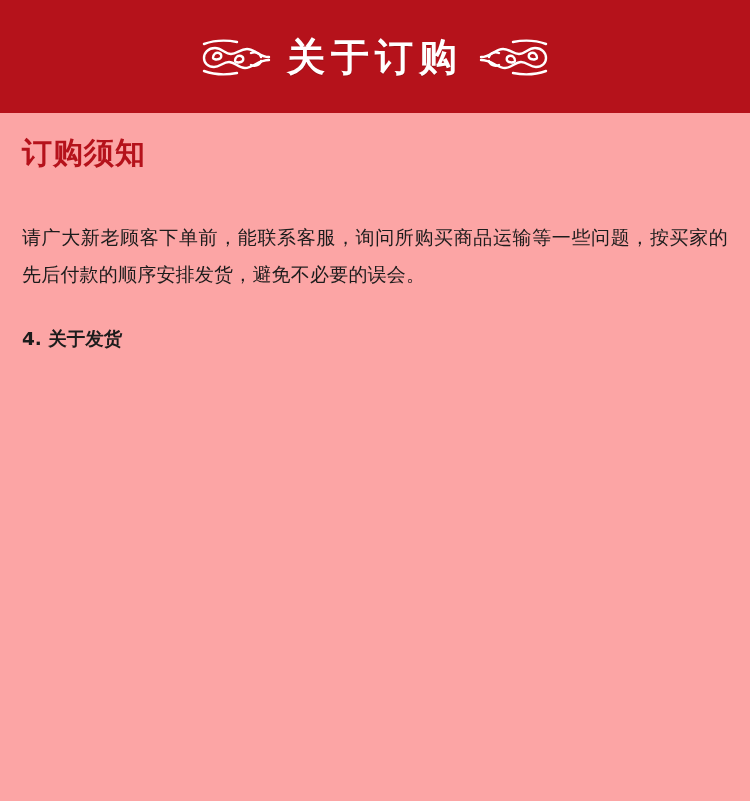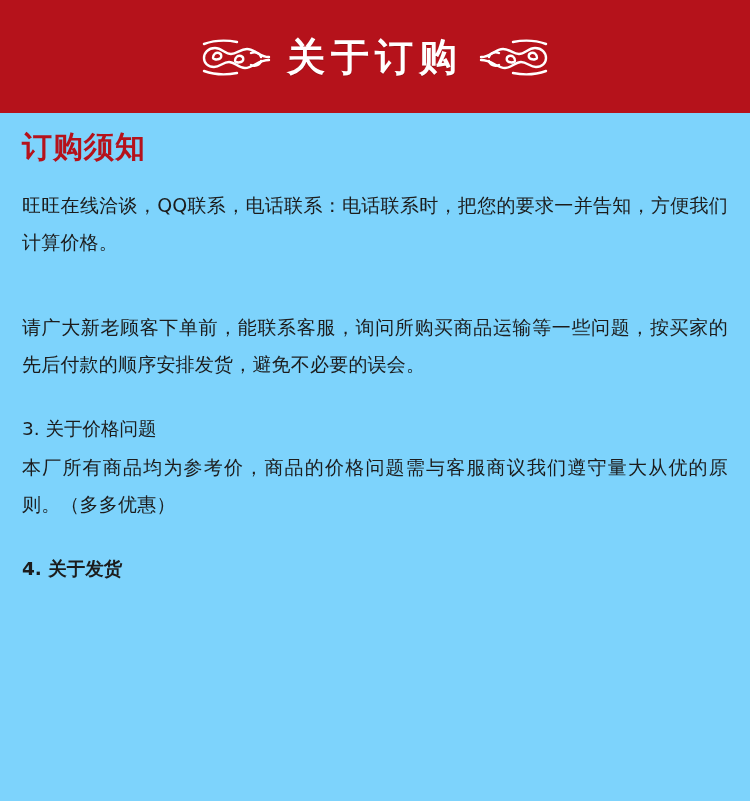--- a/index.html
+++ b/index.html
@@ -10,21 +10,21 @@
     width: 750px;
     height: 801px;
     font-family: "DejaVu Sans", "Liberation Sans", sans-serif;
     background: #ffffff;
     overflow: hidden;
   }
   .page {
     position: relative;
     width: 750px;
     height: 801px;
-    background: #7dd3fc;
+    background: #fca5a5;
   }
 
   
   .banner {
     position: relative;
     width: 750px;
     height: 113px;
     background: #b5121b;
     overflow: hidden;
   }
@@ -51,21 +51,21 @@
     width: 74px;
     height: 44px;
     flex: 0 0 auto;
   }
   .ornament svg { display: block; }
   .ornament.left { margin-right: 10px; }
   .ornament.right { margin-left: 10px; }
 
   
   .content {
-    padding: 16px 22px 0 22px;
+    padding: 22px 22px 0 22px;
     box-sizing: border-box;
     width: 750px;
   }
   .section-heading {
     color: #b5121b;
     font-size: 30px;
     font-weight: bold;
     letter-spacing: 1px;
     margin: 0 0 22px 0;
     line-height: 1.2;
@@ -124,30 +124,25 @@
           </g>
         </svg>
       </span>
     </div>
   </div>
 
   <div class="content">
     <h2 class="section-heading">订购须知</h2>
 
     <div class="block gap-lg">
-      <p class="item-body">旺旺在线洽谈，QQ联系，电话联系：电话联系时，把您的要求一并告知，方便我们计算价格。</p>
     </div>
 
     <div class="block">
       <p class="item-body">请广大新老顾客下单前，能联系客服，询问所购买商品运输等一些问题，按买家的先后付款的顺序安排发货，避免不必要的误会。</p>
     </div>
 
-    <div class="block">
-      <p class="item-title">3. 关于价格问题</p>
-      <p class="item-body">本厂所有商品均为参考价，商品的价格问题需与客服商议我们遵守量大从优的原则。（多多优惠）</p>
-    </div>
 
     <div class="block">
       <p class="item-title">4. 关于发货</p>
     </div>
   </div>
 
 </div>
 
 </body></html>

